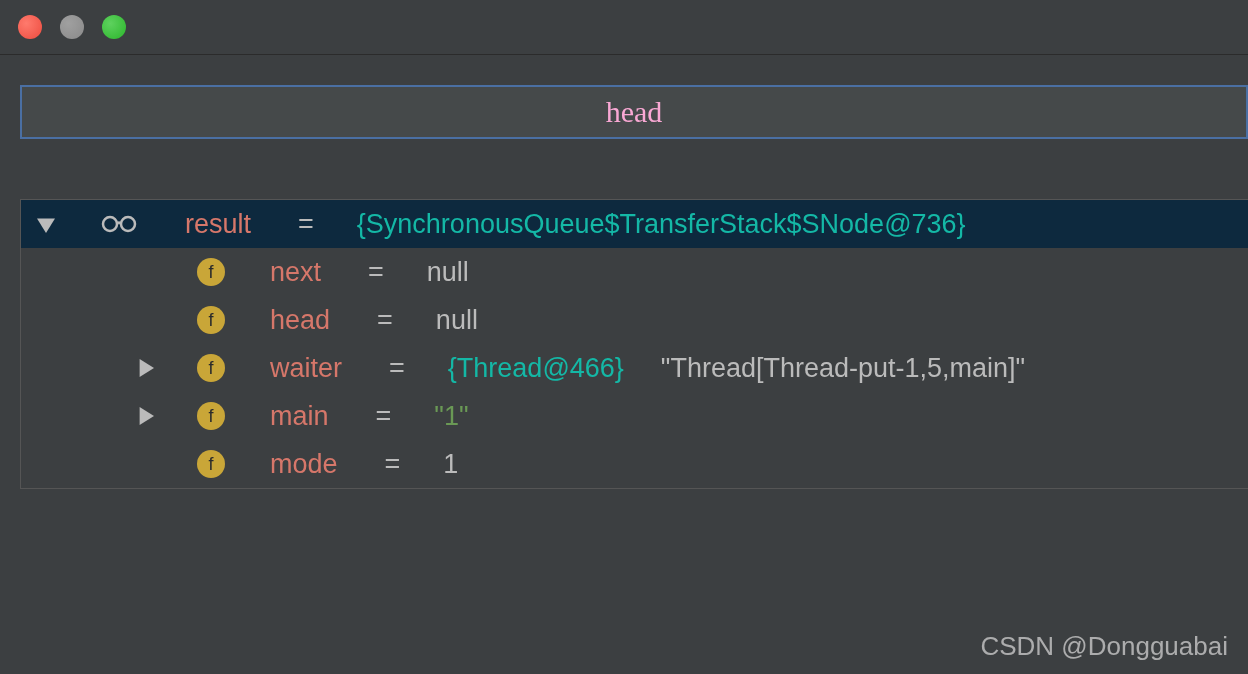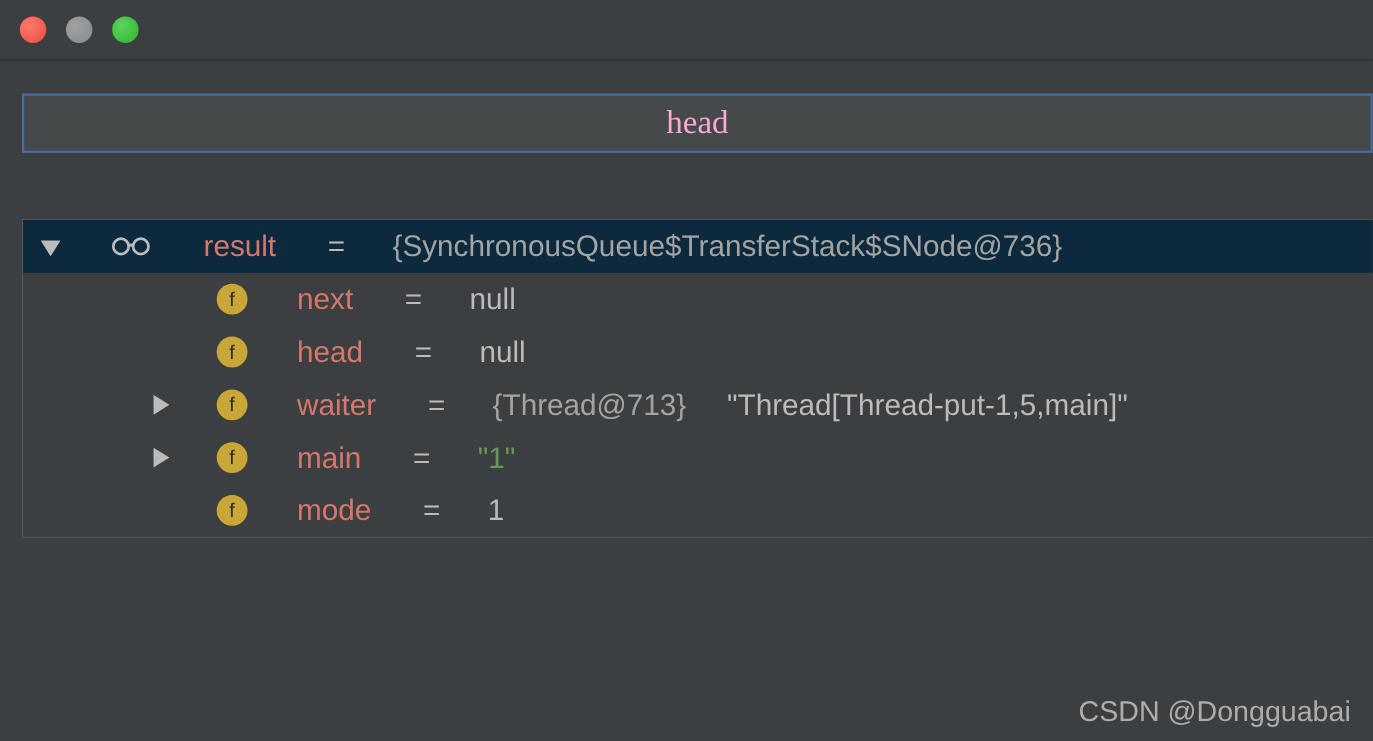--- a/index.html
+++ b/index.html
@@ -150,21 +150,21 @@
       color: #d6776a;
       margin-right: 4px;
     }
     
     .equals {
       color: #bbbbbb;
       margin: 0 6px;
     }
     
     .value-gray {
-      color: #a3a3a3;
+      color: #14b8a6;
     }
     
     .value-white {
       color: #bbbbbb;
     }
     
     .value-green {
       color: #6a9955;
     }
     
@@ -246,21 +246,21 @@
       <span class="expand-icon">
         <svg viewBox="0 0 10 10">
             <polygon points="2,0 10,5 2,10" fill="#bbbbbb"></polygon>
           </svg>
       </span>
       <span class="node-icon">
         <span class="field-icon">f</span>
       </span>
       <span class="var-name">waiter</span>
       <span class="equals">=</span>
-      <span class="value-gray">{Thread@713}</span>
+      <span class="value-gray">{Thread@466}</span>
       <span class="value-white"> "Thread[Thread-put-1,5,main]"</span>
     </div>
 
     <div class="tree-row">
       <span class="indent-placeholder"></span>
       <span class="expand-icon">
         <svg viewBox="0 0 10 10">
             <polygon points="2,0 10,5 2,10" fill="#bbbbbb"></polygon>
           </svg>
       </span>

